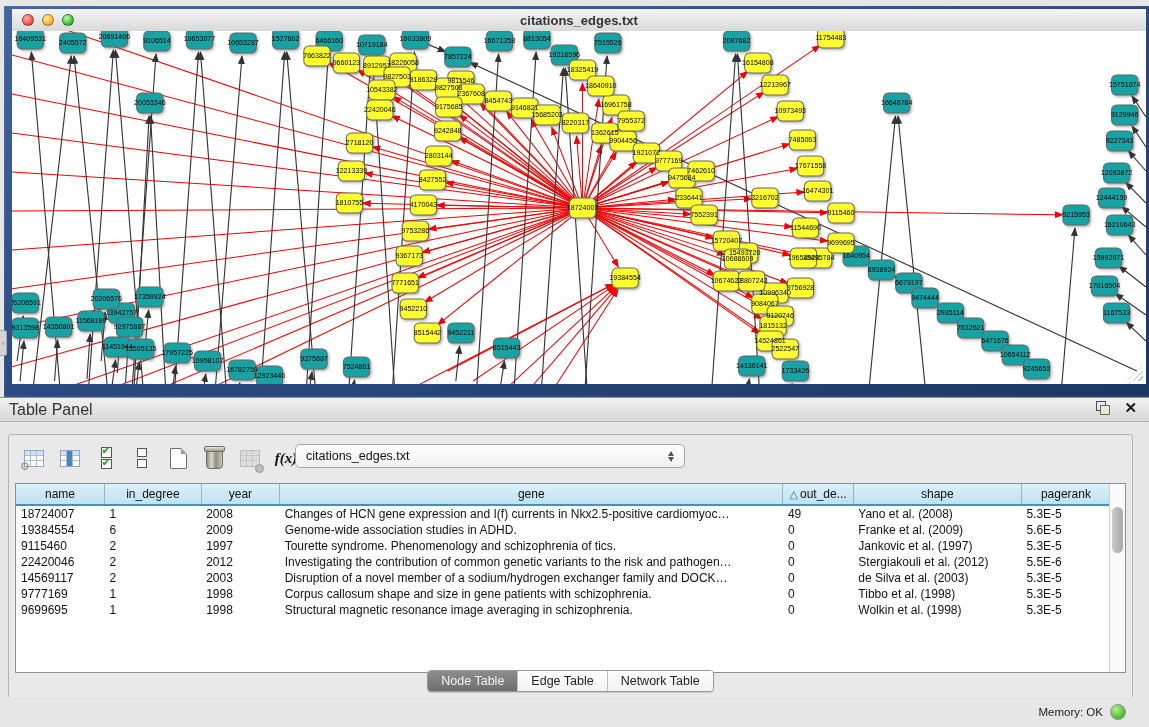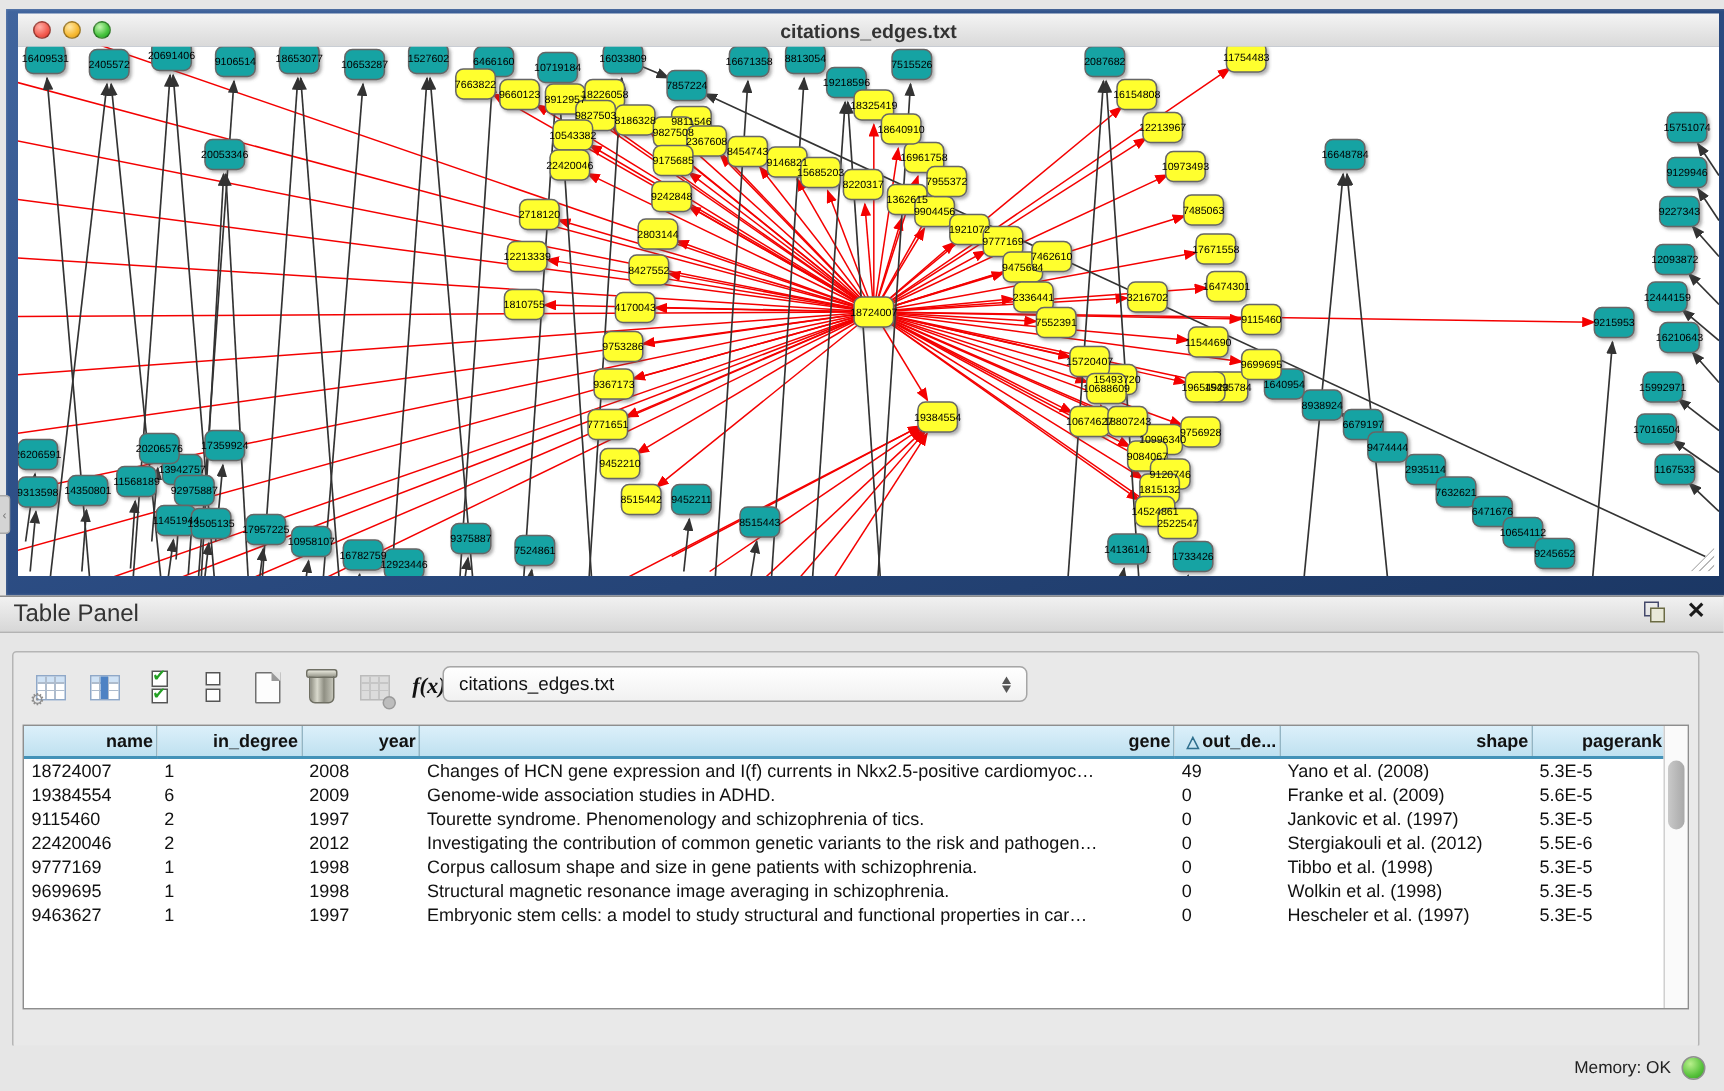--- a/index.html
+++ b/index.html
@@ -64,39 +64,39 @@
   .combo{position:absolute;left:286px;top:9px;width:390px;height:24px;background:linear-gradient(#fff,#f1f1f1);
     border:1px solid #a6a6a6;border-radius:5px;display:flex;align-items:center;box-sizing:border-box;}
   .combo .val{font-size:12.5px;color:#111;padding-left:10px;flex:1;}
   .combo .arrows{width:18px;display:flex;flex-direction:column;align-items:center;gap:1px;padding-right:4px;}
   .combo .arrows i{border-style:solid;}
   .combo .arrows .up{border-width:0 3.5px 5px 3.5px;border-color:transparent transparent #555 transparent;}
   .combo .arrows .dn{border-width:5px 3.5px 0 3.5px;border-color:#555 transparent transparent transparent;}
   
   .table-wrap{position:absolute;left:6px;top:48px;right:6px;height:188px;border:1px solid #8e8e8e;background:#fff;overflow:hidden;}
   table.dt{border-collapse:collapse;table-layout:fixed;width:calc(100% - 15px);font-size:12px;color:#111;}
-  table.dt th{height:20px;font-weight:bold;text-align:right;
+  table.dt th{height:20px;font-weight:normal;text-align:center;
     background:linear-gradient(#dcf0fa,#bfe1f0);border-right:1px solid #93b5c4;border-bottom:2px solid #4392b8;
     overflow:hidden;white-space:nowrap;padding:0 2px;}
   table.dt th:last-child{border-right:none;}
   table.dt td{height:16px;line-height:16px;padding:0 5px;overflow:hidden;white-space:nowrap;text-overflow:clip;}
   .sortglyph{color:#2e6f8e;font-size:11px;margin-right:2px;}
   .vscroll{position:absolute;right:0;top:0;bottom:0;width:15px;background:#fafafa;border-left:1px solid #d0d0d0;}
   .vscroll .thumb{position:absolute;left:2px;right:2px;top:23px;height:46px;border-radius:6px;
     background:linear-gradient(90deg,#c9c9c9,#a9a9a9);}
   
   .tabs{position:absolute;left:0;right:0;bottom:6px;display:flex;justify-content:center;}
   .seg{display:inline-flex;border:1px solid #9b9b9b;border-radius:4px;overflow:hidden;background:#fff;
     box-shadow:0 1px 1px rgba(0,0,0,.15);}
   .seg .tab{font-size:12.5px;padding:3px 13px;color:#222;background:linear-gradient(#ffffff,#f2f2f2);border-left:1px solid #bdbdbd;}
   .seg .tab:first-child{border-left:none;}
   .seg .tab.sel{background:linear-gradient(#8d8d8d,#6e6e6e);color:#f3f3f3;}
   
   .statusbar{position:absolute;left:0;top:697px;width:1149px;height:30px;background:#e6e6e6;}
-  .mem{position:absolute;right:12px;top:7px;display:flex;align-items:center;gap:7px;font-size:11.5px;color:#222;}
+  .mem{position:absolute;right:23px;top:7px;display:flex;align-items:center;gap:7px;font-size:11.5px;color:#222;}
   .memdot{width:14px;height:14px;border-radius:50%;border:1.5px solid #8f8f8f;
     background:radial-gradient(circle at 35% 30%,#b9f08c,#58c23c 60%,#2f9a22);}
 </style>
 </head>
 <body>
 
 <div class="net-frame">
   <div class="titlebar">
     <div class="lights">
       <span class="light red"></span>
@@ -634,53 +634,60 @@
           <tr>
             <td>22420046</td>
             <td>2</td>
             <td>2012</td>
             <td>Investigating the contribution of common genetic variants to the risk and pathogen…</td>
             <td>0</td>
             <td>Stergiakouli et al. (2012)</td>
             <td>5.5E-6</td>
           </tr>
           <tr>
+            <td>14569117</td>
+            <td>2</td>
+            <td>2003</td>
+            <td>Disruption of a novel member of a sodium/hydrogen exchanger family and DOCK…</td>
+            <td>0</td>
+            <td>de Silva et al. (2003)</td>
+            <td>5.3E-5</td>
+          </tr>
+          <tr>
             <td>9777169</td>
             <td>1</td>
             <td>1998</td>
             <td>Corpus callosum shape and size in gene patients with schizophrenia.</td>
             <td>0</td>
             <td>Tibbo et al. (1998)</td>
             <td>5.3E-5</td>
           </tr>
           <tr>
             <td>9699695</td>
             <td>1</td>
             <td>1998</td>
             <td>Structural magnetic resonance image averaging in schizophrenia.</td>
             <td>0</td>
             <td>Wolkin et al. (1998)</td>
             <td>5.3E-5</td>
           </tr>
-          <tr>
-            <td>9463627</td>
-            <td>1</td>
-            <td>1997</td>
-            <td>Embryonic stem cells: a model to study structural and functional properties in car…</td>
-            <td>0</td>
-            <td>Hescheler et al. (1997)</td>
-            <td>5.3E-5</td>
-          </tr>
         </tbody>
     </table>
     <div class="vscroll">
       <div class="thumb"></div>
     </div>
   </div>
 
+  <div class="tabs">
+    <div class="seg">
+      <span class="tab sel">Node Table</span>
+      <span class="tab">Edge Table</span>
+      <span class="tab">Network Table</span>
+    </div>
+  </div>
 </div>
 
 <div class="statusbar">
   <div class="mem">
     <span>Memory: OK</span>
     <span class="memdot"></span>
   </div>
 </div>
 
 </body></html>

